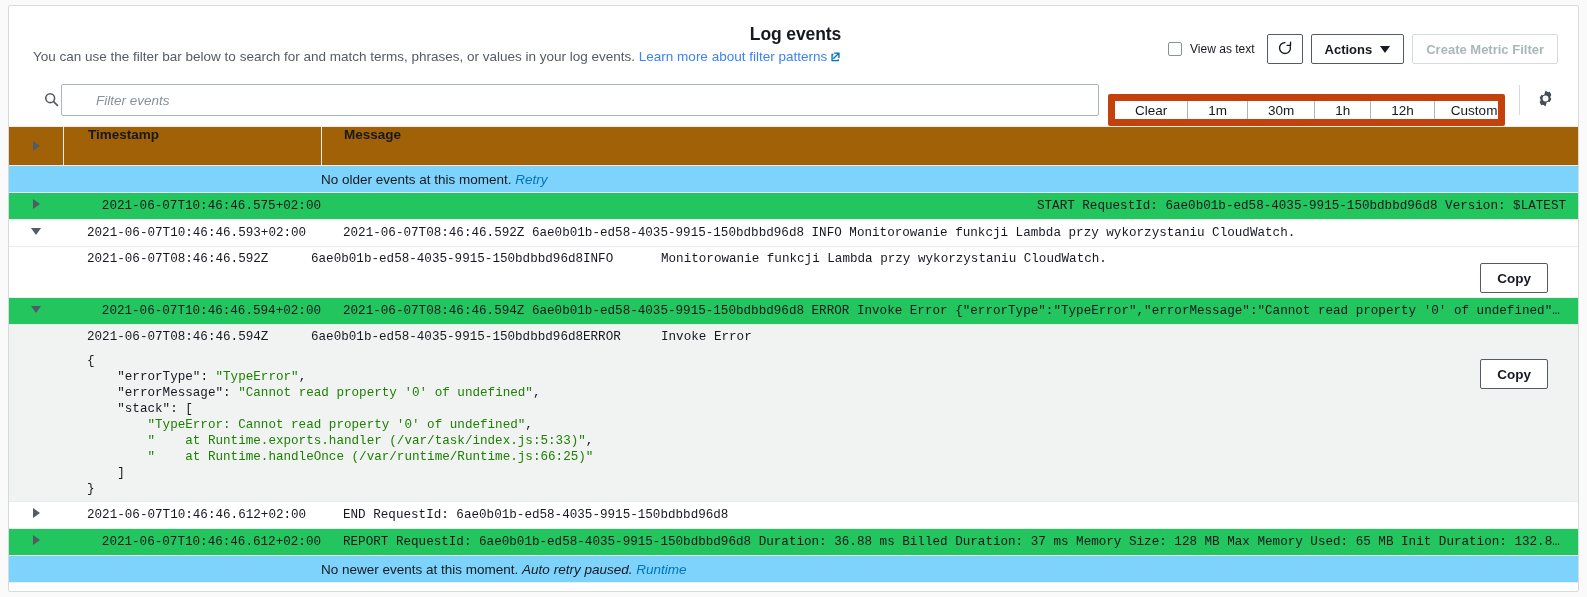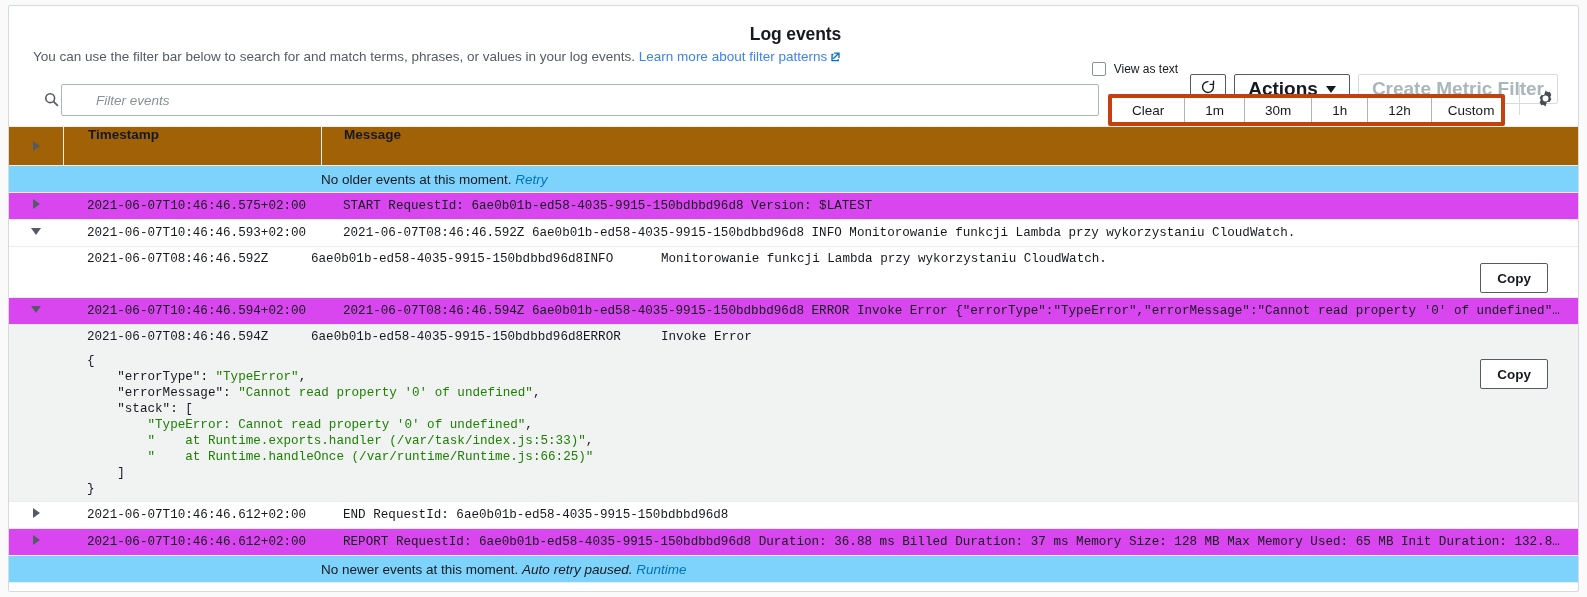--- a/index.html
+++ b/index.html
@@ -77,30 +77,29 @@
     color: #16191f;
   }
   .btn {
     height: 30px;
     min-width: 38px;
     padding: 0 13px;
     border: 1px solid #545b64;
     border-radius: 2px;
     background: #fff;
     color: #16191f;
-    font-size: 19px;
+    font-size: 13px;
     font-weight: bold;
     font-family: "Liberation Sans", sans-serif;
     display: inline-flex;
     align-items: center;
     justify-content: center;
     gap: 8px;
     cursor: pointer;
     white-space: nowrap;
-    margin-top: 40px;
   }
   .btn.icon-only { padding: 0 9px; min-width: 0; }
   .btn.disabled {
     border-color: #d5dbdb;
     color: #aab7b8;
     cursor: default;
   }
   .caret-d {
     width: 0; height: 0;
     border-left: 5px solid transparent;
@@ -143,21 +142,21 @@
     position: absolute;
     left: 11px; top: 8px;
     width: 15px; height: 15px;
     pointer-events: none;
   }
 
   .seg-group {
     display: flex;
     margin-left: 9px;
     height: 32px;
-    border: 4px solid #c2410c;
+    border: 7px solid #c2410c;
     border-radius: 2px;
     overflow: hidden;
     margin-top: 20px;
   }
   .seg {
     display: flex;
     align-items: center;
     justify-content: center;
     gap: 7px;
     padding: 0 20px;
@@ -204,21 +203,21 @@
   }
   .tbl-head .col-ts { border-left: 1px solid #eaeded; padding-left: 24px; }
   .tbl-head .col-msg { border-left: 1px solid #eaeded; padding-left: 22px; }
 
   .row {
     display: flex;
     align-items: flex-start;
     min-height: 25px;
     border-bottom: 1px solid #eaeded;
   }
-  .row.shade { background: #d946ef; }
+  .row.shade { background: #22c55e; text-align: right; }
   .row.plain { background: #ffffff; }
   .row .col-ts, .row .col-msg { padding-top: 5px; padding-bottom: 5px; }
   .row .col-ts { padding-left: 24px; }
   .row .col-msg { padding-left: 22px; }
   .row .col-exp { padding-top: 6px; align-items: flex-start; }
 
   .caret-r {
     width: 0; height: 0;
     border-top: 5px solid transparent;
     border-bottom: 5px solid transparent;

